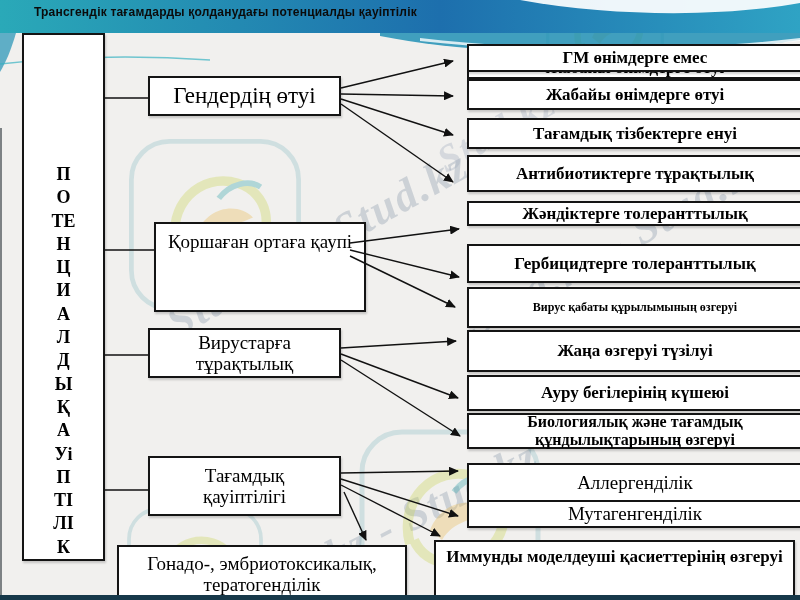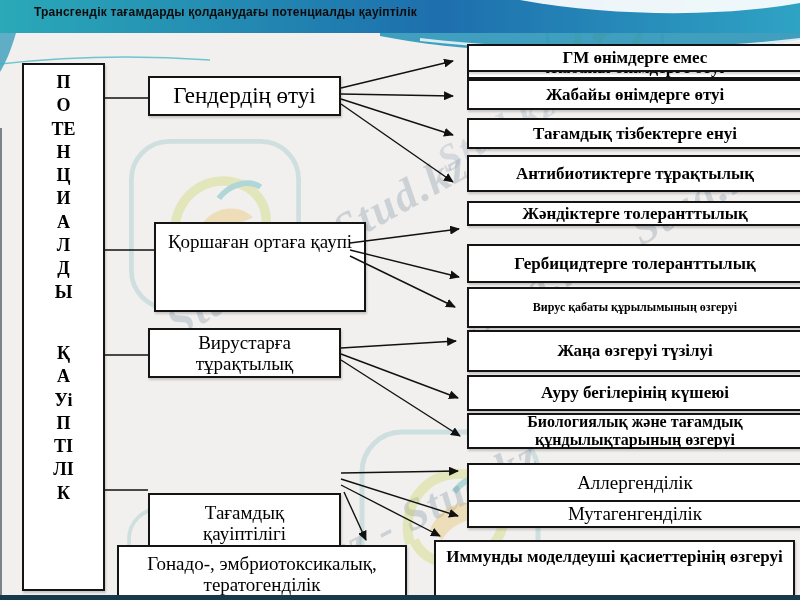--- a/index.html
+++ b/index.html
@@ -35,21 +35,21 @@
   .bold{font-weight:bold;}
   .rcol{left:467px;width:336px;}
   .clipped{z-index:1;align-items:flex-end;box-shadow:none;}
   .top-align{align-items:flex-start;padding-top:7px;}
   
   .vroot{flex-direction:column;justify-content:flex-start;padding-top:6px;}
   .vword{
     width:24px;word-break:break-all;text-align:center;
     font-weight:bold;font-size:18px;line-height:23.3px;
   }
-  .vword.w2{margin-top:38px;}
+  .vword.w2{}
   .overlay{position:absolute;left:0;top:0;z-index:4;pointer-events:none;}
   .edge-left{position:absolute;left:0;width:2px;top:128px;height:472px;background:rgba(30,40,45,.55);z-index:1;}
   .edge-bottom{position:absolute;left:0;bottom:0;width:800px;height:5px;background:#17394a;z-index:5;}
 </style>
 </head>
 <body>
 
 <div class="slide">
 
   <div class="wm" style="left:170px;top:300px;transform:rotate(-29deg);">Stud.kz - Stud.kz</div>
@@ -93,29 +93,29 @@
     <path d="M380,33 L800,33 L800,40 C650,60 480,56 380,36 Z" fill="#2191b5" opacity="0.85"></path>
     <path d="M420,38 C560,54 700,50 800,38 L800,41 C690,52 560,56 420,41 Z" fill="#ffffff" opacity="0.8"></path>
     <path d="M0,33 L16,33 C11,50 6,62 0,72 Z" fill="#2191b5" opacity="0.7"></path>
     <path d="M0,64 C70,56 140,55 210,60" fill="none" stroke="#38b2c2" stroke-width="1.5" opacity="0.7"></path>
   </svg>
   <div class="title">Трансгендік тағамдарды қолданудағы потенциалды қауіптілік</div>
 
   <div class="edge-left"></div>
   <div class="edge-bottom"></div>
 
-  <div class="box vroot" style="left:22px;top:63px;width:83px;height:528px;border-width:2.5px;">
+  <div class="box vroot" style="left:22px;top:33px;width:83px;height:528px;border-width:2.5px;justify-content:flex-end;">
     <div class="vword">ПОТЕНЦИАЛДЫ</div>
     <div class="vword w2">ҚАУіПТІЛІК</div>
   </div>
 
   <div class="box" style="left:148px;top:76px;width:193px;height:40px;font-size:23px;">Гендердің өтуі</div>
   <div class="box top-align" style="left:154px;top:222px;width:212px;height:90px;font-size:19px;">Қоршаған ортаға қаупі</div>
   <div class="box" style="left:148px;top:328px;width:193px;height:50px;font-size:19px;padding:0 30px;">Вирустарға тұрақтылық</div>
-  <div class="box" style="left:148px;top:456px;width:193px;height:60px;font-size:19px;padding:0 40px;margin-top:37px;">Тағамдық қауіптілігі</div>
+  <div class="box" style="left:148px;top:456px;width:193px;height:60px;font-size:19px;padding:0 40px;">Тағамдық қауіптілігі</div>
   <div class="box" style="left:117px;top:545px;width:290px;height:62px;font-size:19px;align-items:flex-start;padding-top:6px;">Гонадо-, эмбриотоксикалық, тератогенділік</div>
 
   <div class="box rcol bold clipped" style="top:52px;height:27px;font-size:17px;">Жабайы өнімдерге өтуі</div>
 
   <div class="box rcol bold" style="top:44px;height:28px;font-size:17px;">ГМ өнімдерге емес</div>
   <div class="box rcol bold" style="top:79px;height:31px;font-size:17px;">Жабайы өнімдерге өтуі</div>
   <div class="box rcol bold" style="top:118px;height:31px;font-size:17px;">Тағамдық тізбектерге енуі</div>
   <div class="box rcol bold" style="top:155px;height:37px;font-size:17px;">Антибиотиктерге тұрақтылық</div>
   <div class="box rcol bold" style="top:201px;height:25px;font-size:17px;">Жәндіктерге толеранттылық</div>
   <div class="box rcol bold" style="top:244px;height:39px;font-size:17px;">Гербицидтерге толеранттылық</div>

